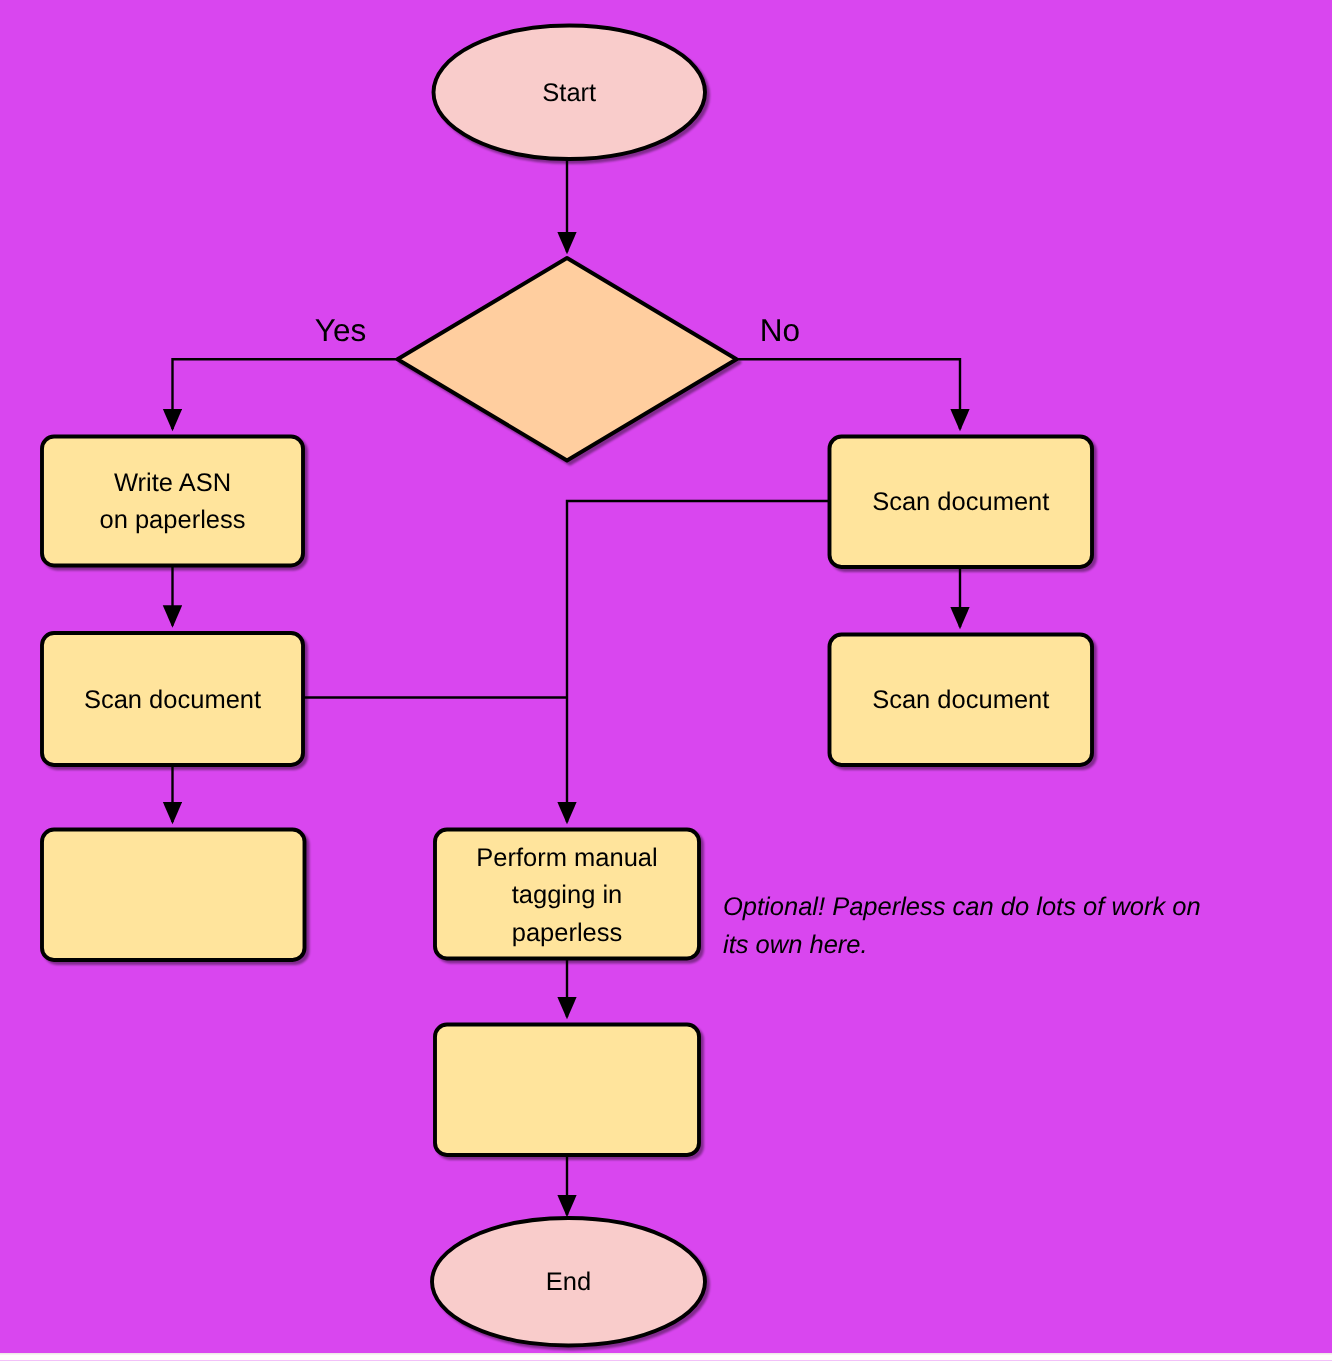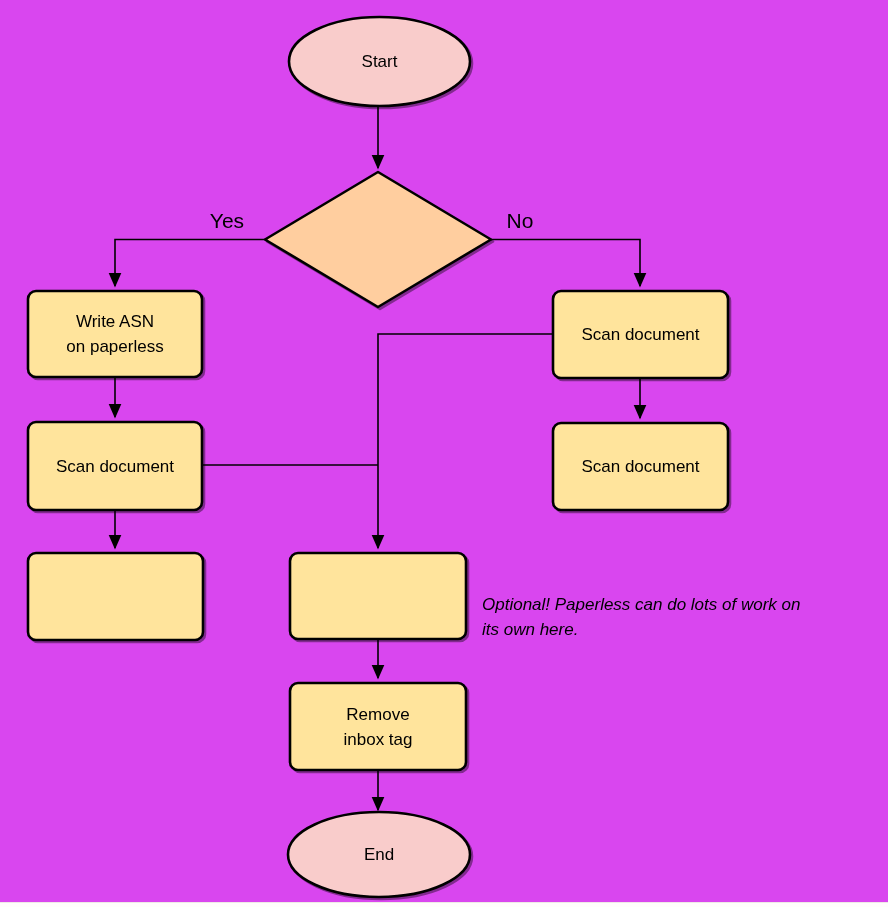--- a/index.html
+++ b/index.html
@@ -92,23 +92,24 @@
   <div class="lbl" style="left:28px;top:291px;width:174px;height:86px;">Write ASN
 on paperless</div>
 
   <div class="lbl" style="left:28px;top:422px;width:174px;height:88px;">Scan document</div>
 
 
   <div class="lbl" style="left:553px;top:291px;width:175px;height:87px;">Scan document</div>
 
   <div class="lbl" style="left:553px;top:423px;width:175px;height:87px;">Scan document</div>
 
+  <div class="lbl" style="left:290px;top:553px;width:176px;height:86px;">Perform manual
+tagging in
+paperless</div>
 
   <div class="note">Optional! Paperless can do lots of work on
 its own here.</div>
 
-  <div class="lbl" style="left:290px;top:683px;width:176px;height:87px;">Remove
-inbox tag</div>
 
   <div class="lbl" style="left:288px;top:812px;width:182px;height:85px;text-align:center;">End</div>
 
   <div class="page-bottom"></div>
 </div>
 
 </body></html>

